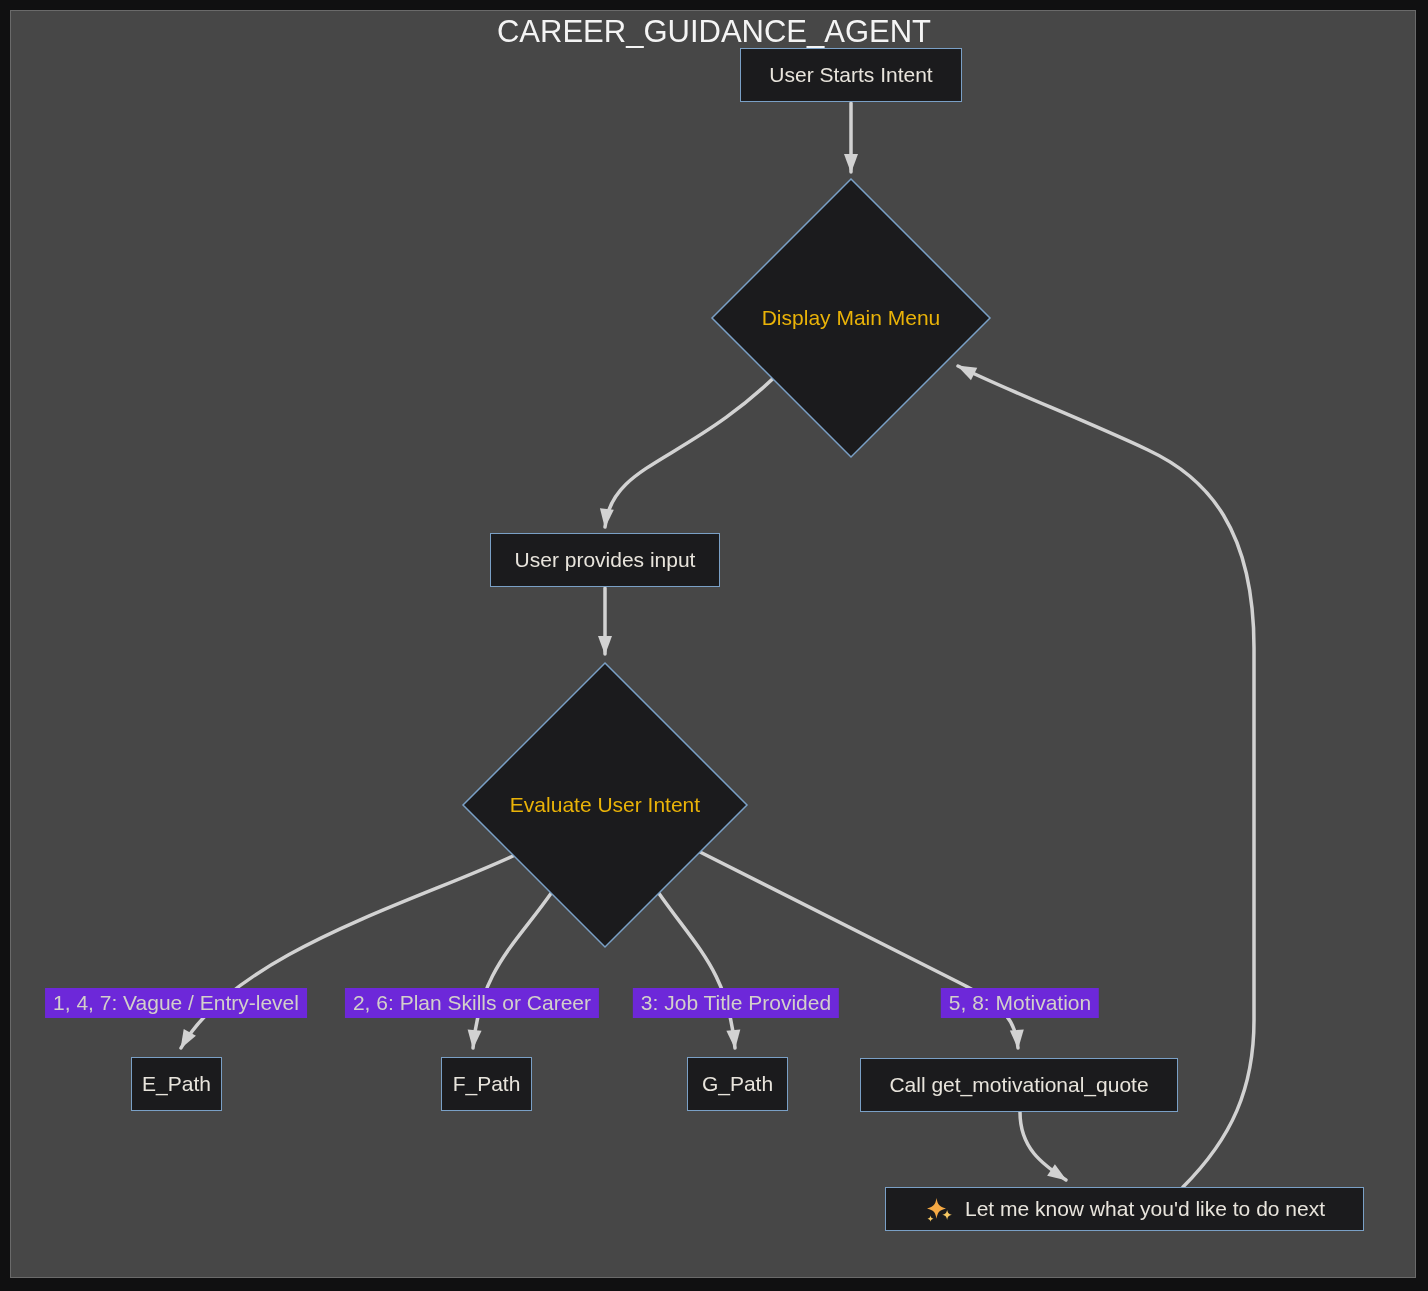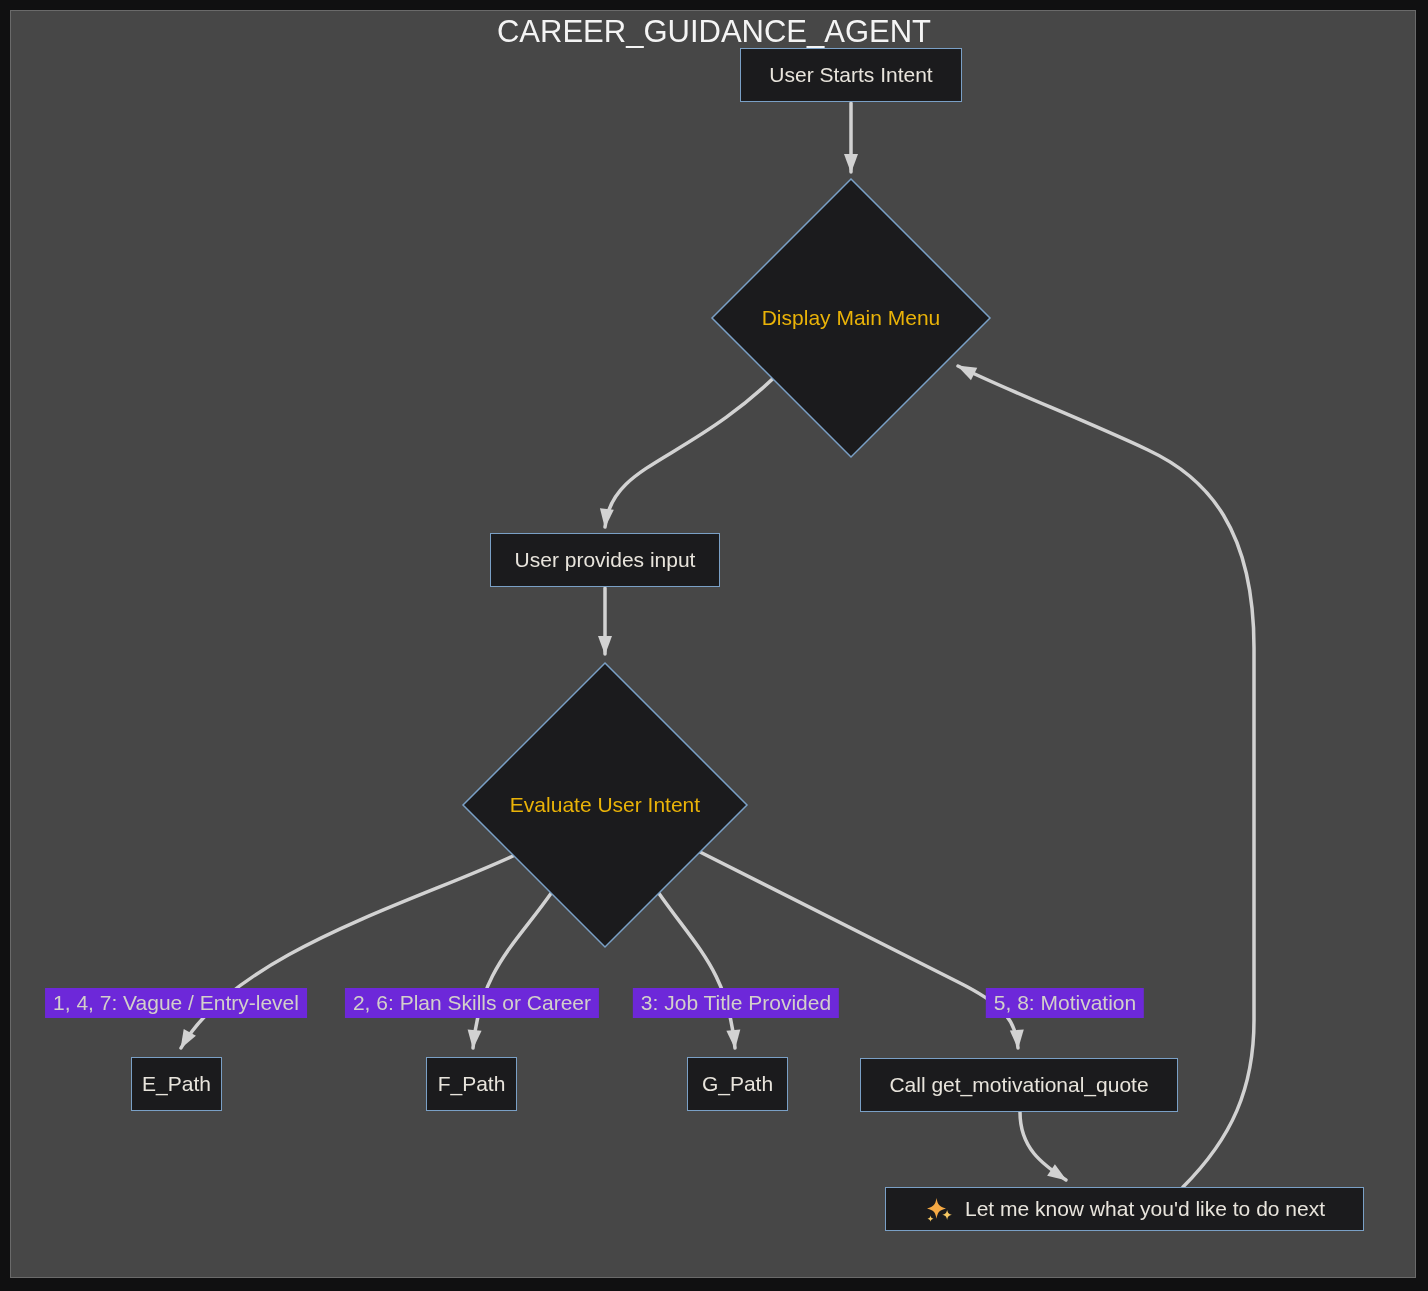--- a/index.html
+++ b/index.html
@@ -120,21 +120,21 @@
 </div>
 
 <div class="diamond-label" style="left:463px; top:663px; width:284px; height:284px;">
   <span>Evaluate User Intent</span>
 </div>
 
 <div class="node" style="left:131px; top:1057px; width:91px; height:54px;">
   <span>E_Path</span>
 </div>
 
-<div class="node" style="left:426px; top:1057px; width:91px; height:54px;">
+<div class="node" style="left:441px; top:1057px; width:91px; height:54px;">
   <span>F_Path</span>
 </div>
 
 <div class="node" style="left:687px; top:1057px; width:101px; height:54px;">
   <span>G_Path</span>
 </div>
 
 <div class="node" style="left:860px; top:1058px; width:318px; height:54px;">
   <span>Call get_motivational_quote</span>
 </div>
@@ -146,13 +146,13 @@
       <path d="M18.5,12.5 C19,15.2 19.8,16 22.4,16.6 C19.8,17.2 19,18 18.5,20.7 C18,18 17.2,17.2 14.6,16.6 C17.2,16 18,15.2 18.5,12.5 Z" fill="#f8c963"></path>
       <path d="M5.2,17.2 C5.5,18.8 6,19.3 7.6,19.7 C6,20.1 5.5,20.6 5.2,22.2 C4.9,20.6 4.4,20.1 2.8,19.7 C4.4,19.3 4.9,18.8 5.2,17.2 Z" fill="#f8c963"></path>
     </svg>
     <span>Let me know what you'd like to do next</span>
   </span>
 </div>
 
 <div class="edge-label" style="left:176px; top:988px;">1, 4, 7: Vague / Entry-level</div>
 <div class="edge-label" style="left:472px; top:988px;">2, 6: Plan Skills or Career</div>
 <div class="edge-label" style="left:736px; top:988px;">3: Job Title Provided</div>
-<div class="edge-label" style="left:1020px; top:988px;margin-left:45px;">5, 8: Motivation</div>
+<div class="edge-label" style="left:1020px; top:988px;">5, 8: Motivation</div>
 
 </body></html>

